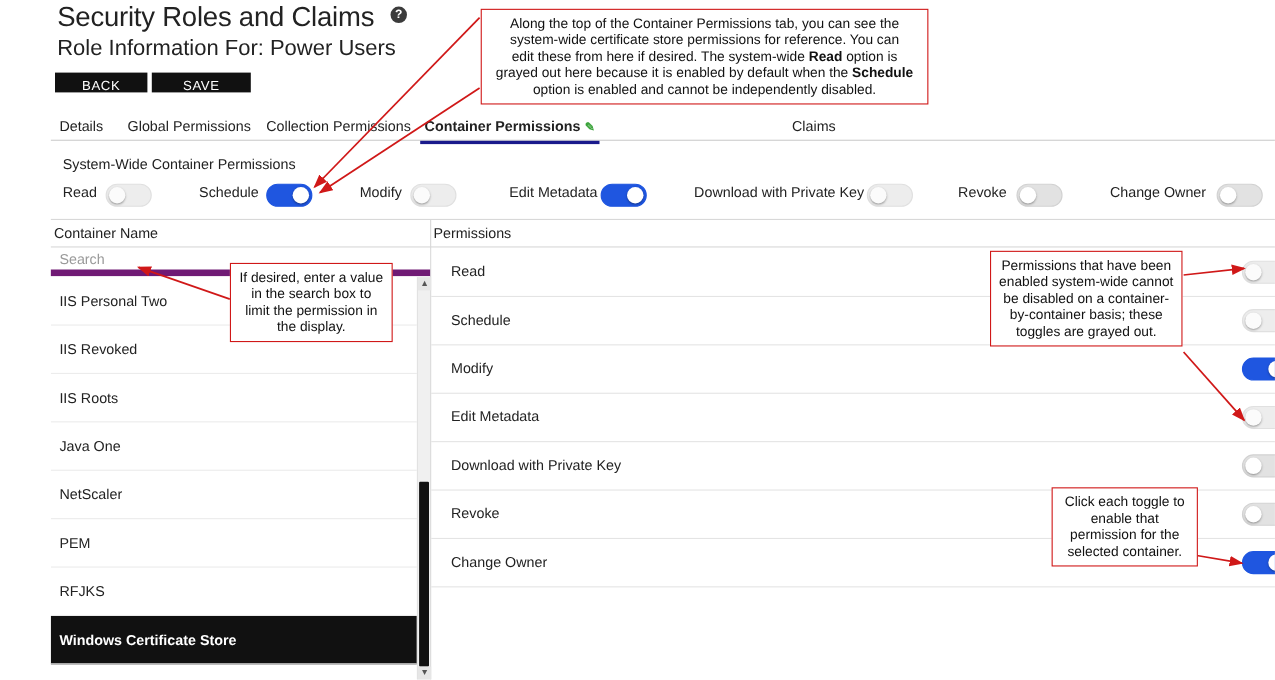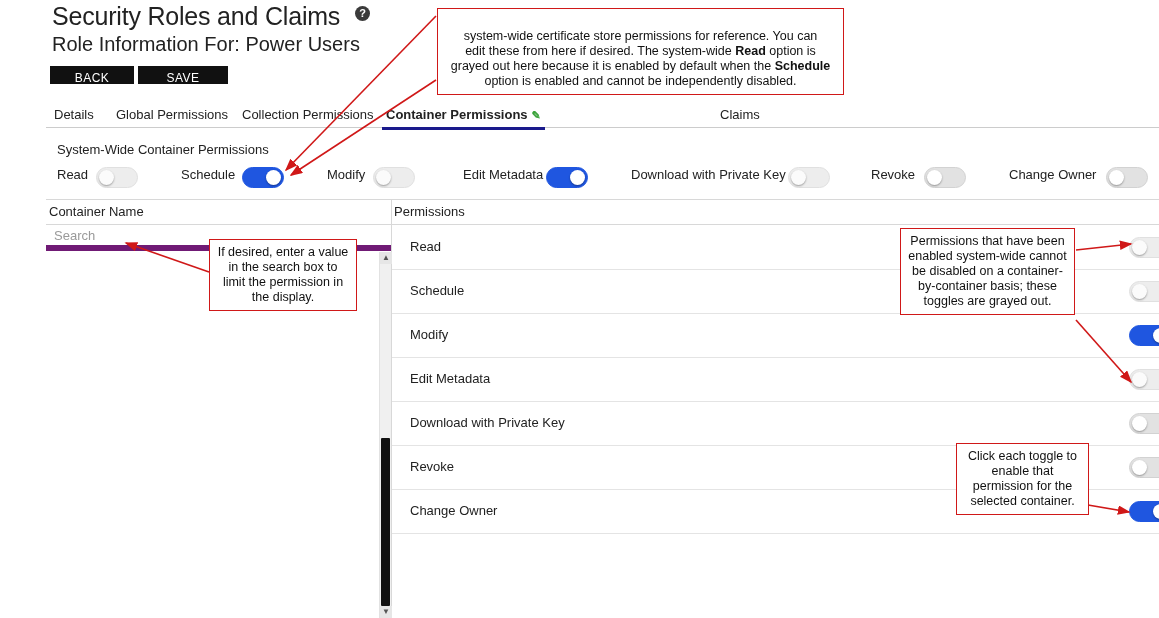--- a/index.html
+++ b/index.html
@@ -336,20 +336,30 @@
     </div>
   </div>
 
   <div class="col-head col-head-left">Container Name</div>
   <div class="col-head col-head-right">Permissions</div>
   <div class="head-rule"></div>
   <div class="vert-rule"></div>
 
   <input class="search-box" type="text" placeholder="Search" style="">
 
+  <div class="container-list">
+    <div class="clist-item">IIS Personal Two</div>
+    <div class="clist-item">IIS Revoked</div>
+    <div class="clist-item">IIS Roots</div>
+    <div class="clist-item">Java One</div>
+    <div class="clist-item">NetScaler</div>
+    <div class="clist-item">PEM</div>
+    <div class="clist-item">RFJKS</div>
+    <div class="clist-item selected">Windows Certificate Store</div>
+  </div>
 
   <div class="scrollbar">
     <div class="scroll-arrow up">▲</div>
     <div class="scroll-thumb"></div>
     <div class="scroll-arrow down">▼</div>
   </div>
 
   <div class="perm-rows">
     <div class="perm-row">
       <div class="perm-label">Read</div>
@@ -403,21 +413,21 @@
     </defs>
     <line x1="390" y1="16" x2="240" y2="170" stroke="#d01818" stroke-width="1.6" marker-end="url(#ah)"></line>
     <line x1="390" y1="80" x2="245" y2="175" stroke="#d01818" stroke-width="1.6" marker-end="url(#ah)"></line>
     <line x1="163" y1="272" x2="80" y2="243" stroke="#d01818" stroke-width="1.6" marker-end="url(#ah)"></line>
     <line x1="1030" y1="250" x2="1085" y2="244" stroke="#d01818" stroke-width="1.6" marker-end="url(#ah)"></line>
     <line x1="1030" y1="320" x2="1085" y2="382" stroke="#d01818" stroke-width="1.6" marker-end="url(#ah)"></line>
     <line x1="1042" y1="505" x2="1083" y2="512" stroke="#d01818" stroke-width="1.6" marker-end="url(#ah)"></line>
   </svg>
 
   <div class="callout" style="left:391px; top:8px; width:407px;">
-    <br>
+    <span>Along the top of the Container Permissions tab, you can see the</span><br>
     <span>system-wide certificate store permissions for reference. You can</span><br>
     <span>edit these from here if desired. The system-wide </span><b>Read</b><span> option is</span><br>
     <span>grayed out here because it is enabled by default when the </span><b>Schedule</b><br>
     <span>option is enabled and cannot be independently disabled.</span>
   </div>
 
   <div class="callout" style="left:163px; top:239px; width:148px;">
     <span>If desired, enter a value</span><br>
     <span>in the search box to</span><br>
     <span>limit the permission in</span><br>

